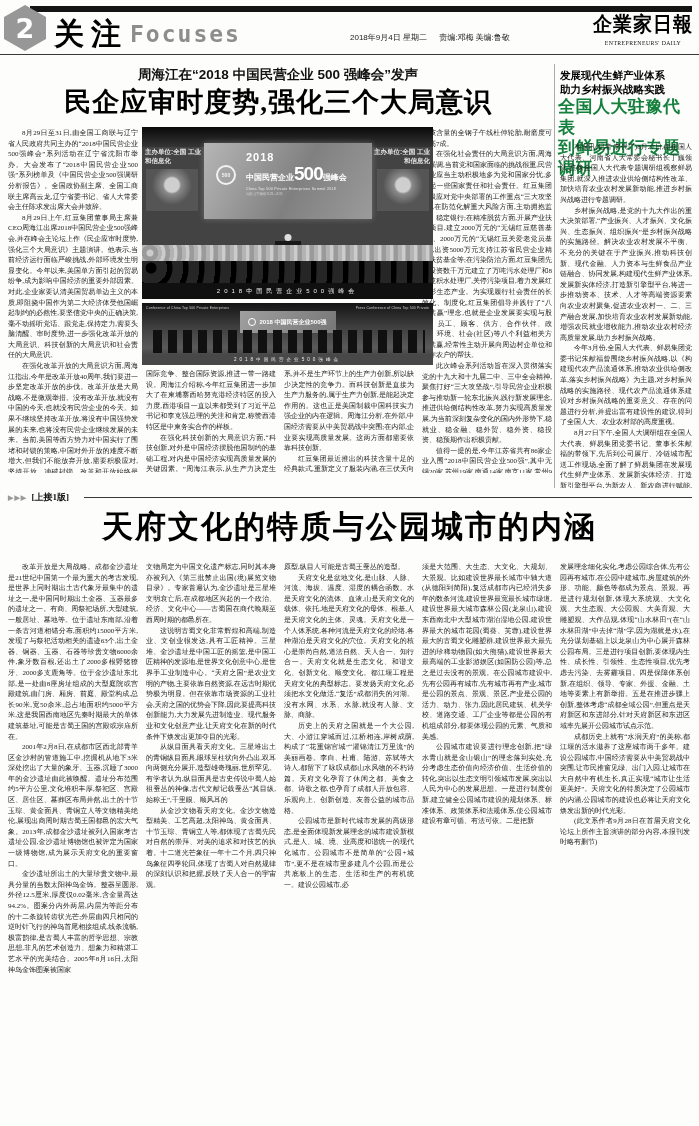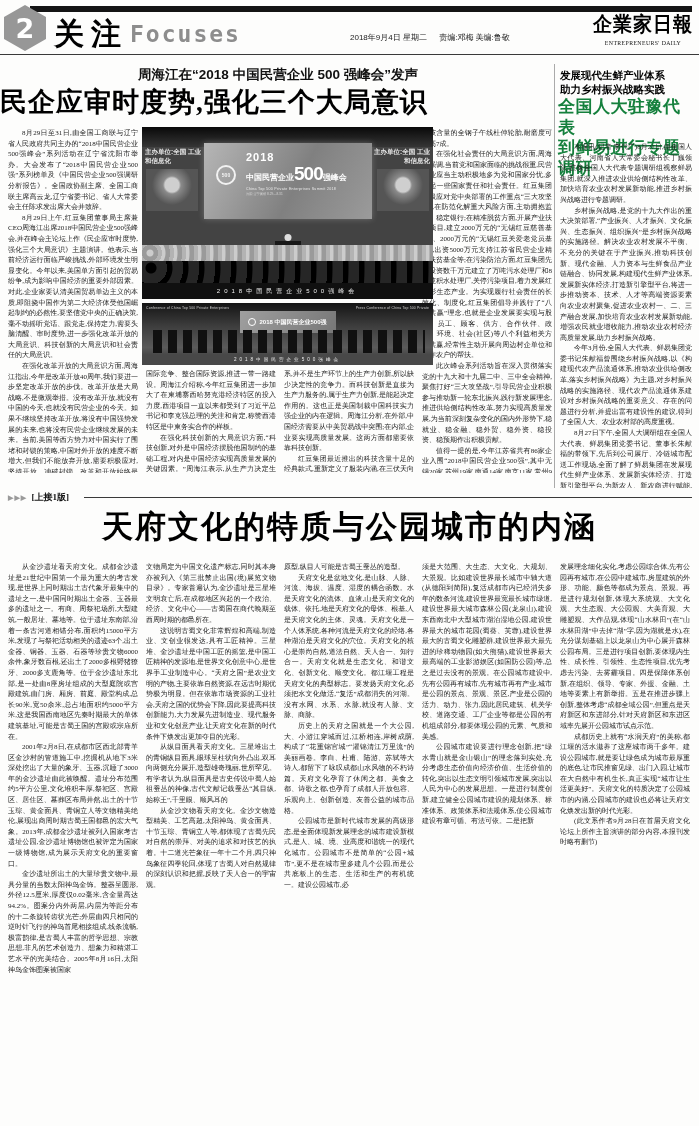--- a/index.html
+++ b/index.html
@@ -17,21 +17,21 @@
   .section-en{left:130px;top:21px;font:bold 23px "DejaVu Sans Mono",monospace;letter-spacing:2px;color:#8d8d8d}
   .dateline{left:350px;top:32px;width:238px;font:8px "Liberation Sans",sans-serif;color:#222}
   .dateline .gap{display:inline-block;width:10px}
   .masthead{left:592px;top:12px;width:102px;text-align:center}
   .masthead-cn{font:900 19px "Liberation Serif",serif;letter-spacing:1px;color:#000;transform:scaleY(1.08)}
   .masthead-en{font:5.8px "Liberation Serif",serif;letter-spacing:.4px;color:#111;margin-top:2px}
   .header-rule{left:0;top:54px;width:699px;height:1px;background:#3a3a3a}
 
   
   .kicker{left:0;top:66px;width:556px;text-align:center;font:600 13.5px "Liberation Sans",sans-serif;color:#111}
-  .main-headline{left:0;top:84px;width:556px;font:900 27px "Liberation Serif",serif;letter-spacing:1px;color:#000}
+  .main-headline{left:0;top:84px;width:556px;text-align:center;font:900 27px "Liberation Serif",serif;letter-spacing:1px;color:#000}
   .vrule{left:554px;top:64px;width:1px;height:424px;background:#aaa}
 
   .col{position:absolute;width:130px;font-size:7px;line-height:10.6px;text-align:justify;overflow:hidden;color:#1c1c1c}
   .col p{text-indent:2em;margin:0}
   .col p.noindent{text-indent:0}
   .col p b.lead{font-weight:normal}
   .ncol{top:128px;height:345px}
   .ncol-low{top:369px;height:104px}
   .c1{left:8px}.c2{left:146px}.c3{left:284px}.c4{left:422px}.c5{left:560px}
 
@@ -183,21 +183,21 @@
 
 <div class="abs cont">
   <span class="arrows">▶▶▶</span>
   <span>[上接1版]</span>
 </div>
 <div class="abs cont-rule"></div>
 
 <div class="abs bottom-headline">天府文化的特质与公园城市的内涵</div>
 
 <div class="col bcol c1">
-    <p><b class="lead">从金沙遗址看天府文化。</b>成都金沙遗址是21世纪中国第一个最为重大的考古发现,是世界上同时期出土古代象牙最集中的遗址之一,是中国同时期出土金器、玉器最多的遗址之一。有商、周祭祀场所,大型建筑,一般居址、墓地等。位于遗址东南部,沿着一条古河道相错分布,面积约15000平方米,发现了与祭祀活动相关的遗迹63个,出土金器、铜器、玉器、石器等珍贵文物6000余件,象牙数百根,还出土了2000多根野猪獠牙、2000多支鹿角等。位于金沙遗址东北部,是一处由8座房址组成的大型庭院或宫殿建筑,由门房、厢房、前庭、殿堂构成,总长90米,宽50余米,总占地面积约5000平方米,这是我国西南地区先秦时期最大的单体建筑基址,可能是古蜀王国的宫殿或宗庙所在。</p>
+    <p><b class="lead">改革开放是大局战略。</b>成都金沙遗址是21世纪中国第一个最为重大的考古发现,是世界上同时期出土古代象牙最集中的遗址之一,是中国同时期出土金器、玉器最多的遗址之一。有商、周祭祀场所,大型建筑,一般居址、墓地等。位于遗址东南部,沿着一条古河道相错分布,面积约15000平方米,发现了与祭祀活动相关的遗迹63个,出土金器、铜器、玉器、石器等珍贵文物6000余件,象牙数百根,还出土了2000多根野猪獠牙、2000多支鹿角等。位于金沙遗址东北部,是一处由8座房址组成的大型庭院或宫殿建筑,由门房、厢房、前庭、殿堂构成,总长90米,宽50余米,总占地面积约5000平方米,这是我国西南地区先秦时期最大的单体建筑基址,可能是古蜀王国的宫殿或宗庙所在。</p>
     <p>2001年2月8日,在成都市区西北部青羊区金沙村的管道施工中,挖掘机从地下3米深处挖出了大量的象牙、玉器,沉睡了3000年的金沙遗址由此被唤醒。遗址分布范围约5平方公里,文化堆积丰厚,祭祀区、宫殿区、居住区、墓葬区布局井然,出土的十节玉琮、黄金面具、青铜立人等文物精美绝伦,展现出商周时期古蜀王国都邑的宏大气象。2013年,成都金沙遗址被列入国家考古遗址公园,金沙遗址博物馆也被评定为国家一级博物馆,成为展示天府文化的重要窗口。</p>
     <p>金沙遗址所出土的大量珍贵文物中,最具分量的当数太阳神鸟金饰。整器呈圆形,外径12.5厘米,厚度仅0.02毫米,含金量高达94.2%。图案分内外两层,内层为等距分布的十二条旋转齿状光芒;外层由四只相同的逆时针飞行的神鸟首尾相接组成,线条流畅,极富韵律,是古蜀人丰富的哲学思想、宗教思想,非凡的艺术创造力、想象力和精湛工艺水平的完美结合。2005年8月16日,太阳神鸟金饰图案被国家</p>
   </div>
 <div class="col bcol c2">
     <p class="noindent">文物局定为中国文化遗产标志,同时其本身亦被列入《第三批禁止出国(境)展览文物目录》。专家普遍认为,金沙遗址是三星堆文明衰亡后,在成都地区兴起的一个政治、经济、文化中心——古蜀国在商代晚期至西周时期的都邑所在。</p>
     <p>这说明古蜀文化非常辉煌和高端,制造业、文创业很发达,具有工匠精神。三星堆、金沙遗址是中国工匠的摇篮,是中国工匠精神的发源地,是世界文化创意中心,是世界手工业制造中心。“天府之国”是农业文明的产物,主要依靠自然资源,在远古时期优势极为明显。但在依靠市场资源的工业社会,天府之国的优势会下降,因此要提高科技创新能力,大力发展先进制造业、现代服务业和文化创意产业,让天府文化在新的时代条件下焕发出更加夺目的光彩。</p>
     <p><b class="lead">从纵目面具看天府文化。</b>三星堆出土的青铜纵目面具,眼球呈柱状向外凸出,双耳向两侧充分展开,造型雄奇瑰丽,世所罕见。有学者认为,纵目面具是古史传说中蜀人始祖蚕丛的神像,古代文献记载蚕丛“其目纵,始称王”,千里眼、顺风耳的</p>
     <p><b class="lead">从金沙文物看天府文化。</b>金沙文物造型精美、工艺高超,太阳神鸟、黄金面具、十节玉琮、青铜立人等,都体现了古蜀先民对自然的崇拜、对美的追求和对技艺的执着。十二道光芒象征一年十二个月,四只神鸟象征四季轮回,体现了古蜀人对自然规律的深刻认识和把握,反映了天人合一的宇宙观。</p>
   </div>
 <div class="col bcol c3">
@@ -205,15 +205,15 @@
     <p>天府文化是盆地文化,是山脉、人脉、河流、海拔、温度、湿度的耦合函数。水是天府文化的流体、血液,山是天府文化的载体、依托,地是天府文化的母体、根基,人是天府文化的主体、灵魂。天府文化是一个人体系统,各种河流是天府文化的经络,各种湖泊是天府文化的穴位。天府文化的核心是崇尚自然,道法自然、天人合一、知行合一。天府文化就是生态文化、和谐文化、创新文化、顺变文化。都江堰工程是天府文化的典型标志。要发扬天府文化,必须把水文化做活,“复活”成都消失的河湖。没有水网、水系、水脉,就没有人脉、文脉、商脉。</p>
     <p>历史上的天府之国就是一个大公园,大、小游江穿城而过,江桥相连,岸树成荫,构成了“花重锦官城”“濯锦清江万里流”的美丽画卷。李白、杜甫、陆游、苏轼等大诗人,都留下了咏叹成都山水风物的不朽诗篇。天府文化孕育了休闲之都、美食之都、诗歌之都,也孕育了成都人开放包容、乐观向上、创新创造、友善公益的城市品格。</p>
     <p>公园城市是新时代城市发展的高级形态,是全面体现新发展理念的城市建设新模式,是人、城、境、业高度和谐统一的现代化城市。公园城市不是简单的“公园+城市”,更不是在城市里多建几个公园,而是公共底板上的生态、生活和生产的有机统一。建设公园城市,必</p>
   </div>
 <div class="col bcol c4">
     <p class="noindent">须是大范围、大生态、大文化、大规划、大景观。比如建设世界最长城市中轴大道(从德阳到简阳),复活成都市内已经消失多年的数条河流,建设世界最宽最长城市绿道,建设世界最大城市森林公园(龙泉山),建设东西南北中大型城市湖泊湿地公园,建设世界最大的城市花园(蜀葵、芙蓉),建设世界最大的古蜀文化雕塑群,建设世界最大最先进的珍稀动物园(如大熊猫),建设世界最大最高端的工业影游娱区(如国防公园)等,总之是过去没有的景观。在公园城市建设中,先有公园再有城市,先有城市再有产业,城市是公园的景点、景观、景区,产业是公园的活力、动力、张力,因此居民建筑、机关学校、道路交通、工厂企业等都是公园的有机组成部分,都要体现公园的元素、气质和美感。</p>
     <p>公园城市建设要进行理念创新,把“绿水青山就是金山银山”的理念落到实处,充分考虑生态价值向经济价值、生活价值的转化,突出以生态文明引领城市发展,突出以人民为中心的发展思想。一是进行制度创新,建立健全公园城市建设的规划体系、标准体系、政策体系和法规体系,使公园城市建设有章可循、有法可依。二是把新</p>
   </div>
 <div class="col bcol c5">
     <p class="noindent">发展理念细化实化,考虑公园综合体,先有公园再有城市,在公园中建城市,房屋建筑的外形、功能、颜色等都成为景点、景观。再是进行规划创新,体现大系统观、大文化观、大生态观、大公园观、大美育观、大雕塑观、大作品观,体现“山水林田”(在“山水林田湖”中去掉“湖”字,因为湖就是水),在充分谋划基础上以龙泉山为中心展开森林公园布局。三是进行项目创新,要体现内生性、成长性、引领性、生态性项目,优先考虑去污染、去雾霾项目。四是保障体系创新,在组织、领导、专家、外援、金融、土地等要素上有新举措。五是在推进步骤上创新,整体考虑“成都全域公园”,但重点是天府新区和东进部分,针对天府新区和东进区域率先展开公园城市试点示范。</p>
-    <p>成都历史上就有“水润天府”的美称,都江堰的活水滋养了这座城市两千多年。建设公园城市,就是要让绿色成为城市最厚重的底色,让市民推窗见绿、出门入园,让城市在大自然中有机生长,真正实现“城市让生活更美好”。天府文化的特质决定了公园城市的内涵,公园城市的建设也必将让天府文化焕发出新的时代光彩。</p>
+    <p>成都历史上就有“水润天府”的美称,都江堰的活水滋养了这座城市两千多年。建设公园城市,中国经济需要从中美贸易战中突围,让市民推窗见绿、出门入园,让城市在大自然中有机生长,真正实现“城市让生活更美好”。天府文化的特质决定了公园城市的内涵,公园城市的建设也必将让天府文化焕发出新的时代光彩。</p>
     <p style="font-weight: normal;">(此文系作者9月28日在首届天府文化论坛上所作主旨演讲的部分内容,本报刊发时略有删节)</p>
   </div>
 
 </body></html>

